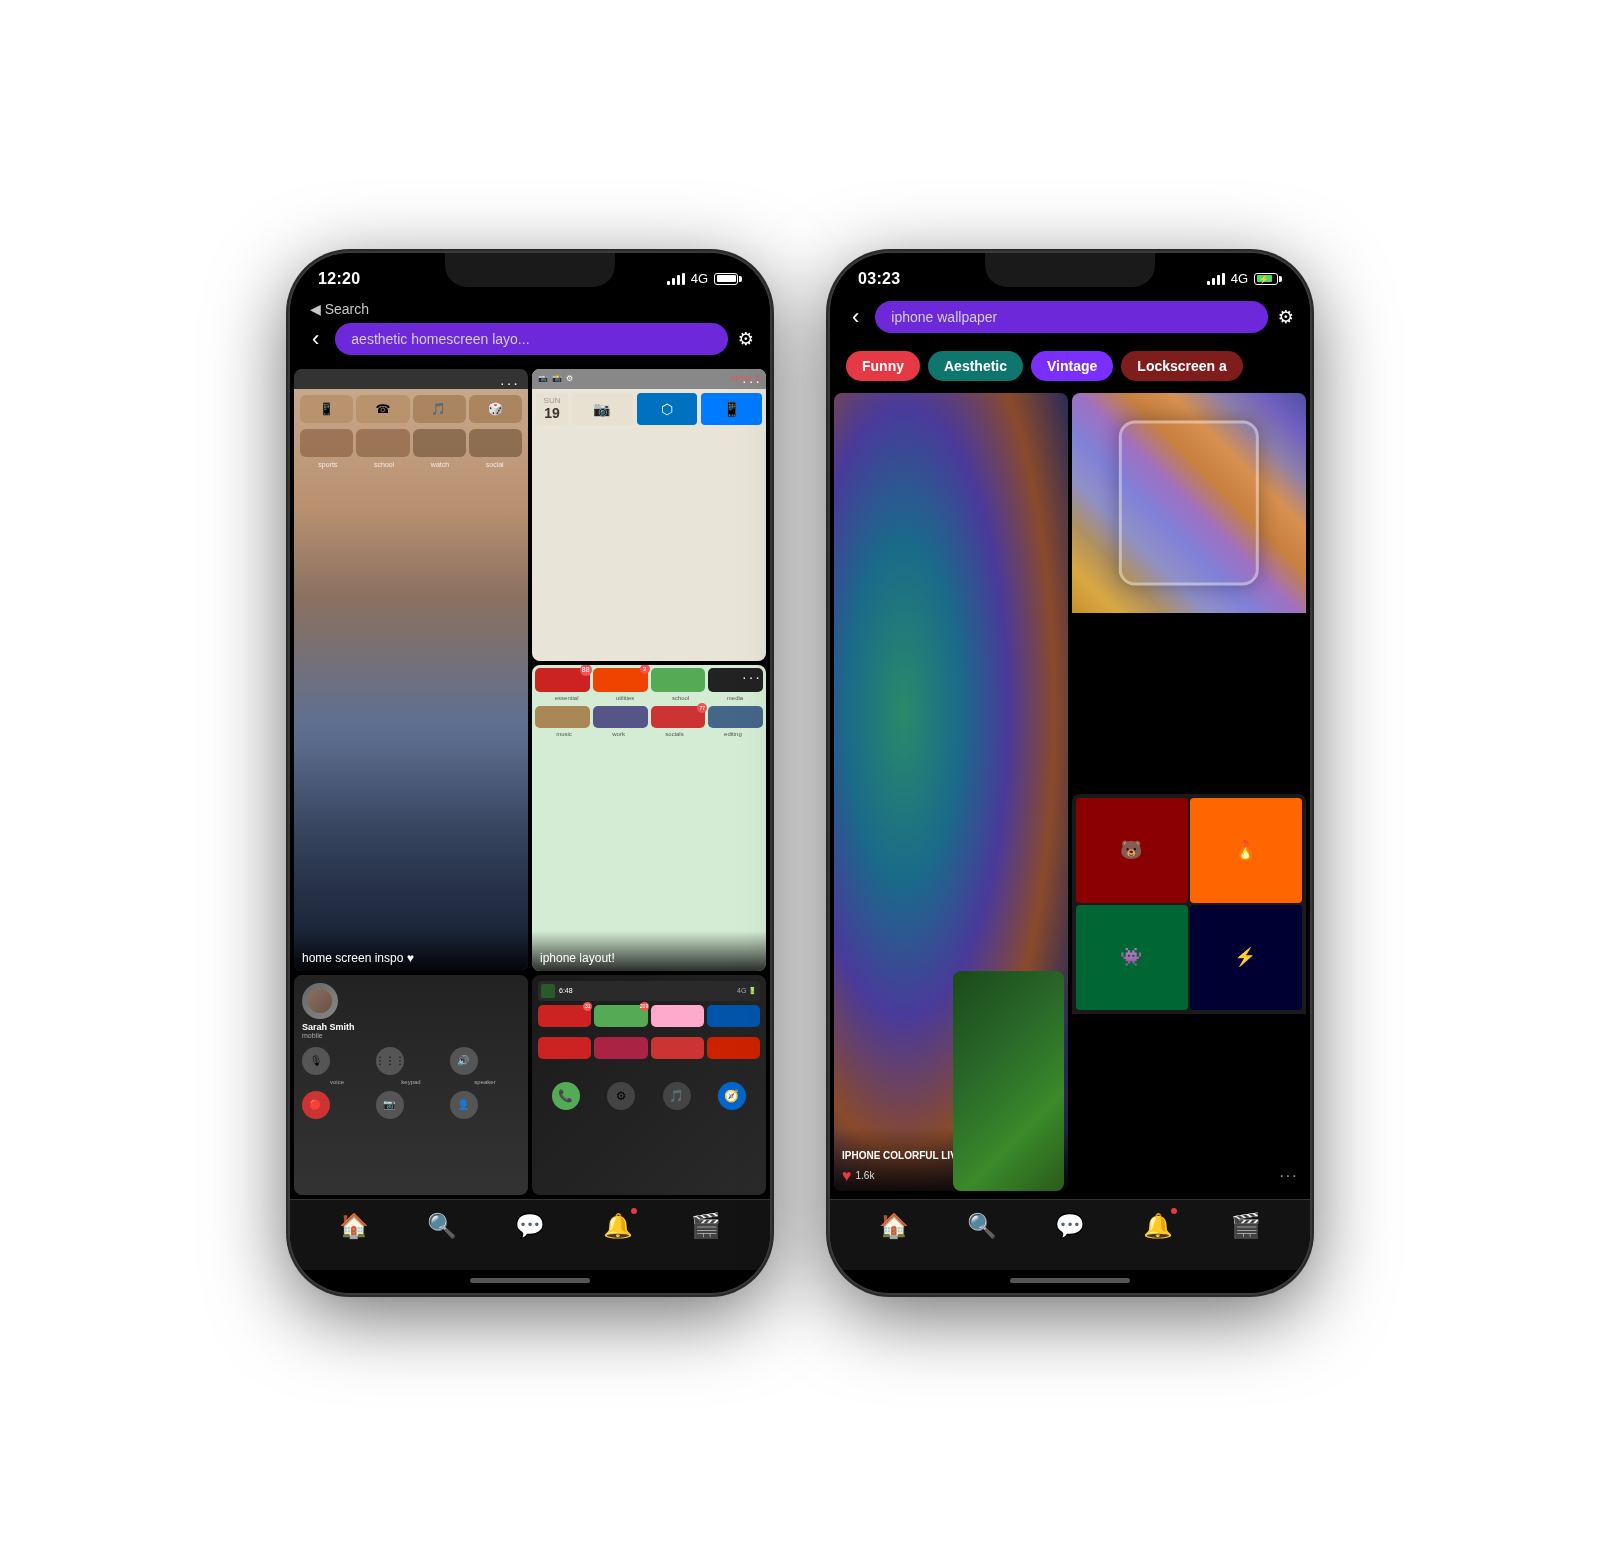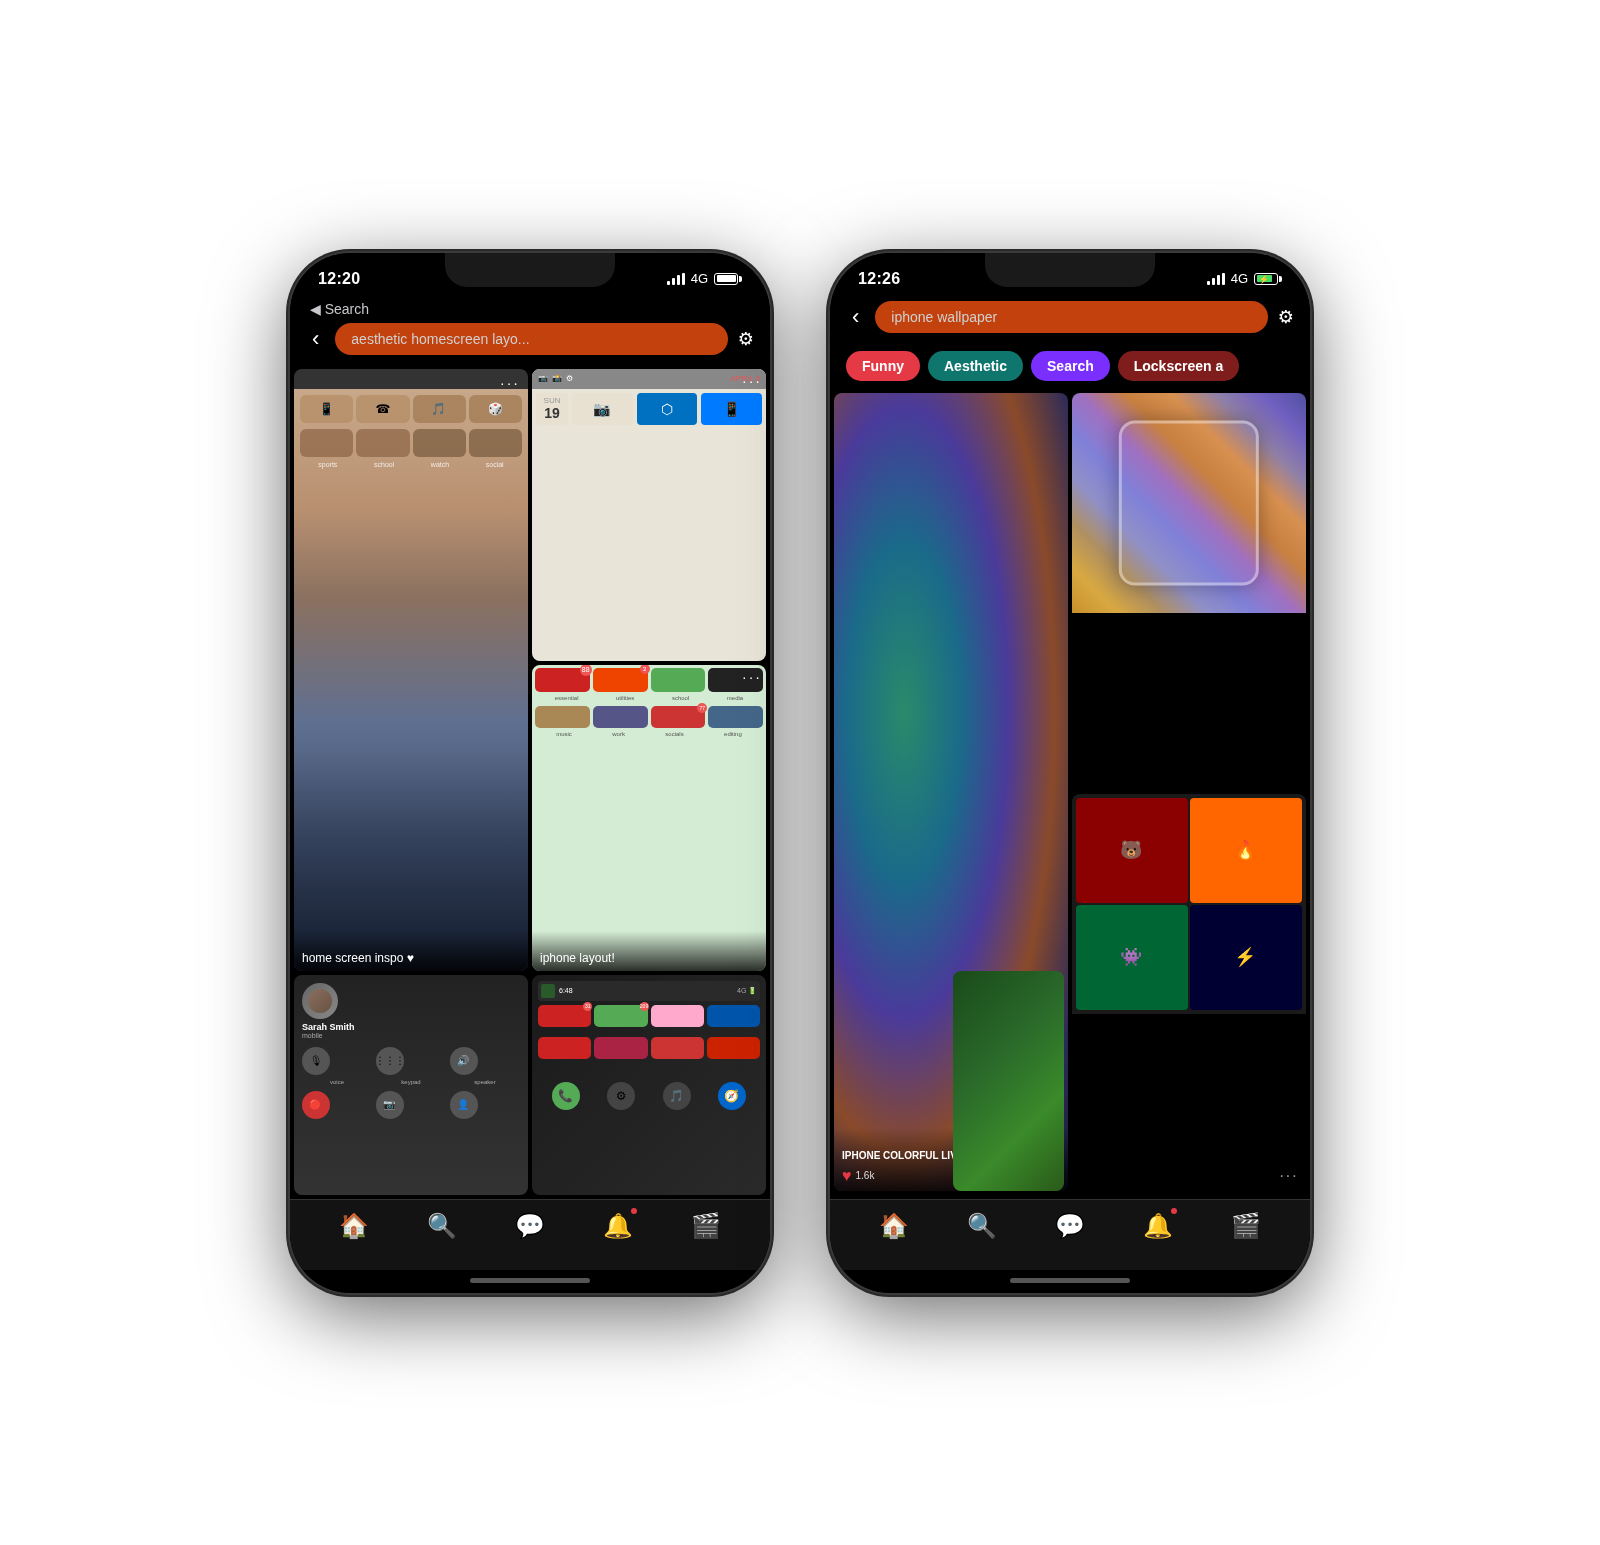--- a/index.html
+++ b/index.html
@@ -176,21 +176,21 @@
     }
     .back-arrow {
       color: #fff;
       font-size: 22px;
       font-weight: 300;
       cursor: pointer;
       padding: 2px 6px;
     }
     .search-bar {
       flex: 1;
-      background: #c2410c;
+      background: #6d28d9;
       border-radius: 22px;
       padding: 8px 16px;
       color: #fff;
       font-size: 15px;
       display: flex;
       align-items: center;
     }
     .search-text {
       color: #d0d0d0;
       font-size: 14px;
@@ -673,21 +673,21 @@
       <div class="home-indicator"></div>
 
     </div>
   </div>
 
   <div class="phone">
     <div class="notch"></div>
     <div class="screen">
 
       <div class="status-bar">
-        <span class="status-time">12:26</span>
+        <span class="status-time">03:23</span>
         <div class="status-icons">
           <div class="signal-bars">
             <div class="signal-bar" style="height:4px"></div>
             <div class="signal-bar" style="height:7px"></div>
             <div class="signal-bar" style="height:10px"></div>
             <div class="signal-bar" style="height:12px"></div>
           </div>
           <span>4G</span>
           <div class="battery-icon">
             <div class="battery-body">
@@ -706,21 +706,21 @@
           <div class="search-bar">
             <span class="search-text">iphone wallpaper</span>
           </div>
           <span class="filter-icon">⚙</span>
         </div>
       </div>
 
       <div class="tags-row">
         <div class="tag tag-red">Funny</div>
         <div class="tag tag-pink">Aesthetic</div>
-        <div class="tag tag-purple">Search</div>
+        <div class="tag tag-purple">Vintage</div>
         <div class="tag tag-orange">Lockscreen a</div>
       </div>
 
       <div style="display:grid; grid-template-columns:1fr 1fr; gap:4px; padding:4px; flex:1; overflow:hidden;">
 
         <div style="grid-row: span 2; position:relative; border-radius:8px; overflow:hidden;">
           <div class="colorful-live-sim" style="height:100%; min-height:460px;">
             <div class="apple-logo"></div>
           </div>
           <div class="wallpaper-label">

